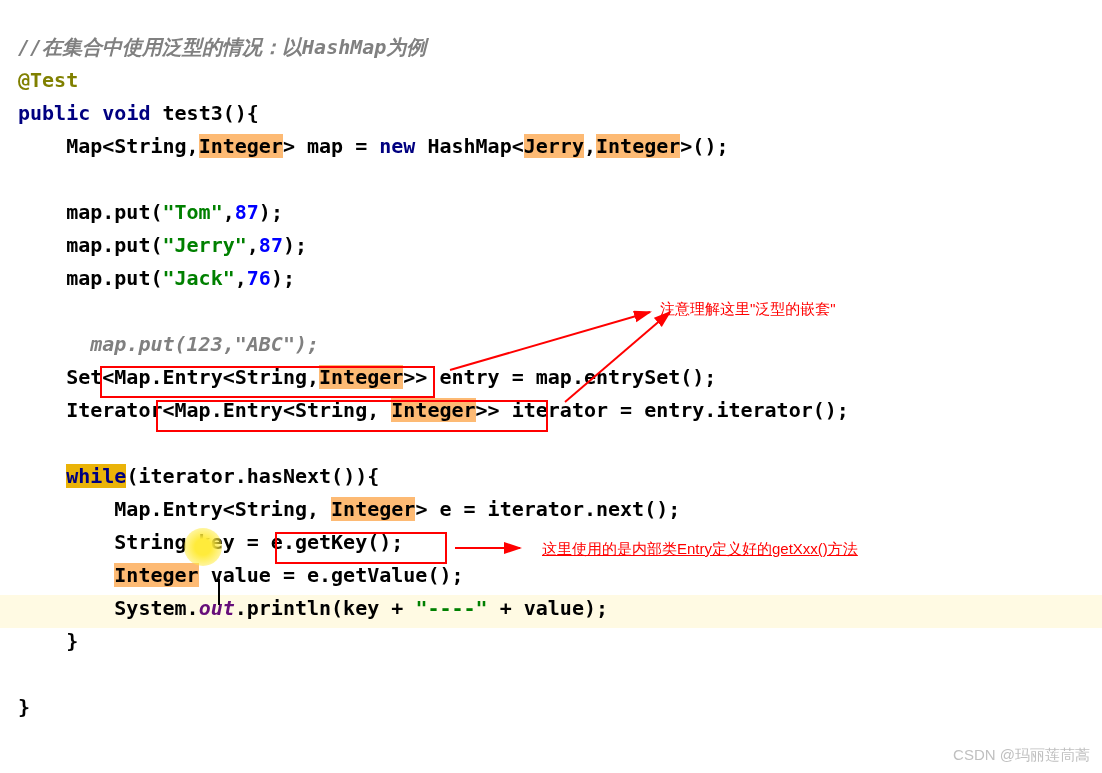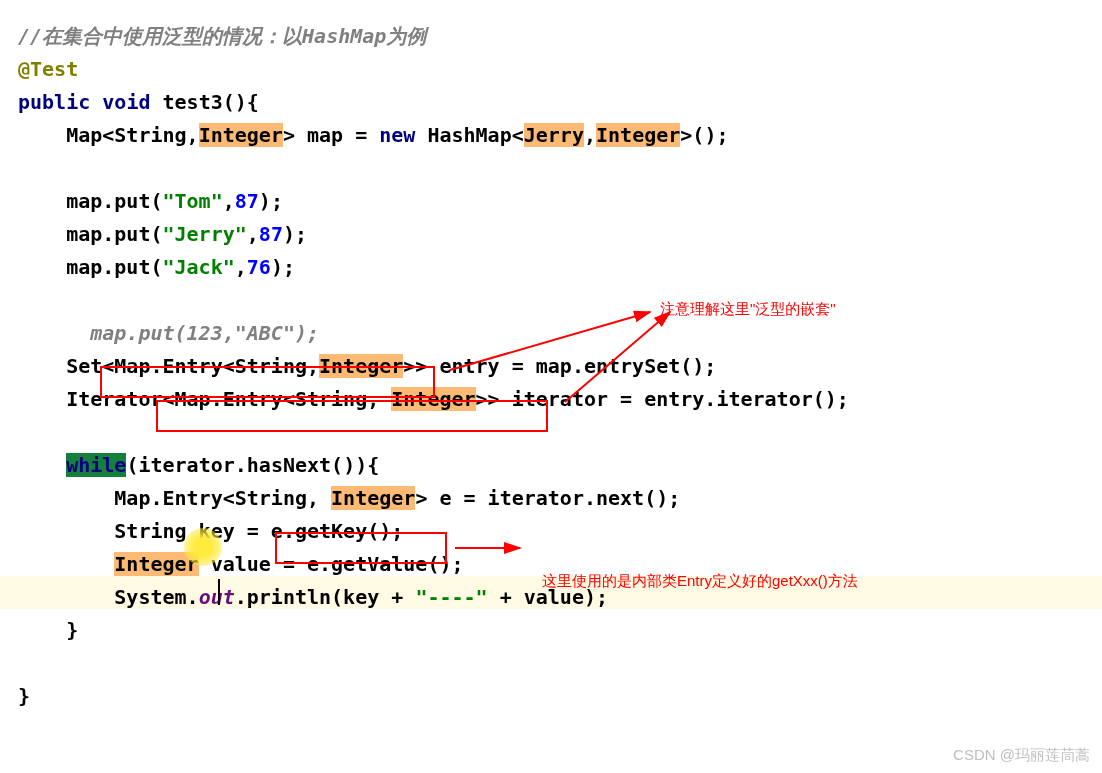--- a/index.html
+++ b/index.html
@@ -6,33 +6,34 @@
     body {
       font-family: "Consolas", "Monaco", monospace;
       font-size: 20px;
       background: #ffffff;
       position: relative;
       width: 1102px;
       height: 773px;
       overflow: hidden;
     }
     .code-area {
-      padding: 20px 18px;
+      padding: 12px 18px;
       line-height: 1.65;
       font-weight: bold;
       position: relative;
+      margin-top: 19px;
     }
     .line { white-space: pre; position: relative; }
     .comment { color: #808080; font-style: italic; }
     .annotation { color: #808000; }
     .keyword { color: #000080; font-weight: bold; }
     .string { color: #008000; font-weight: bold; }
     .number { color: #0000ff; }
     .highlight-class { background: #fdba74; }
-    .highlight-while { background: #15803d; }
+    .highlight-while { background: #eab308; }
     .highlight-static { font-style: italic; color: #660e7a; }
     .current-line-bg {
       position: absolute;
       left: 0;
       right: 0;
       height: 33px;
       background: #fffae3;
       z-index: 0;
     }
     .red-box {
@@ -140,15 +141,15 @@
 <svg class="arrow-svg" style="left:450px; top:538px; width:80px; height:20px;">
   <defs>
       <marker id="ah3" markerWidth="10" markerHeight="10" refX="8" refY="3" orient="auto">
         <polygon points="0 0, 9 3, 0 6" fill="#ff0000"></polygon>
       </marker>
     </defs>
   <line x1="5" y1="10" x2="70" y2="10" stroke="#ff0000" stroke-width="2" marker-end="url(#ah3)"></line>
 </svg>
 
 <div class="red-text" style="left:660px; top:300px;">注意理解这里"泛型的嵌套"</div>
-<div class="red-text" style="left:542px; top:572px;">这里使用的是内部类Entry定义好的getXxx()方法</div>
+<div class="red-text" style="left:542px; top:540px;text-decoration:underline;">这里使用的是内部类Entry定义好的getXxx()方法</div>
 
 <div class="watermark">CSDN @玛丽莲茼蒿</div>
 
 </body></html>

